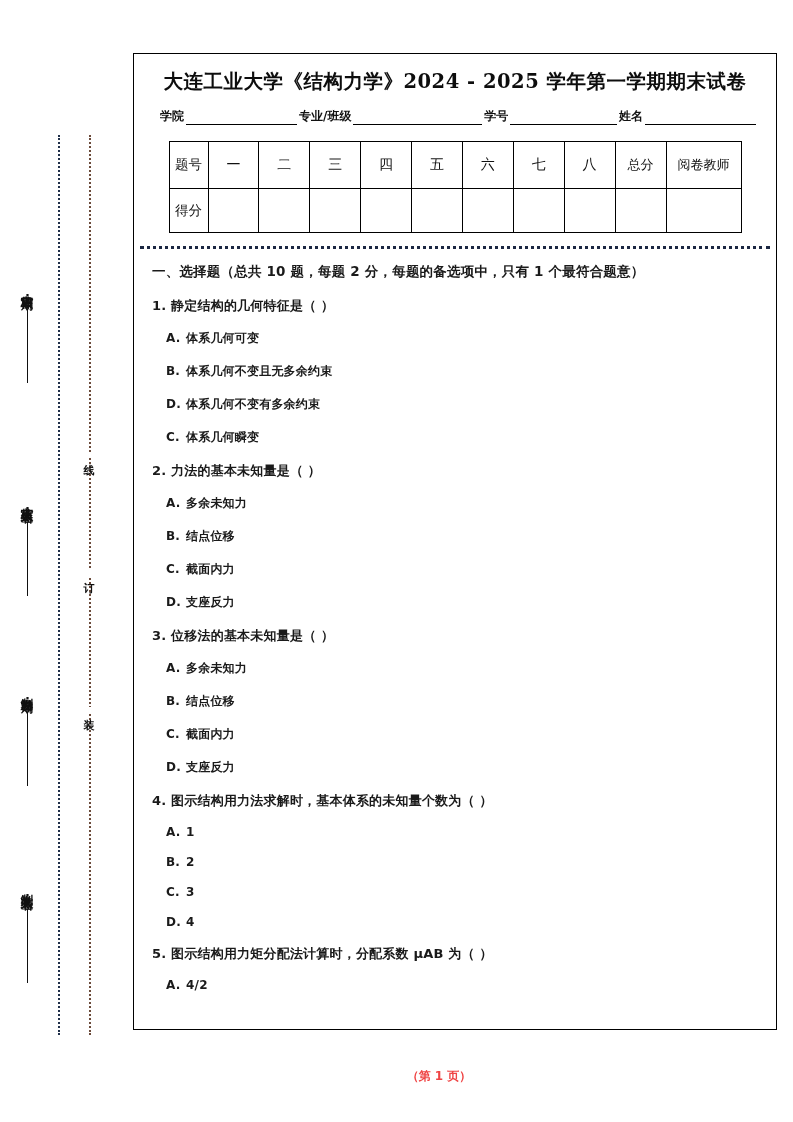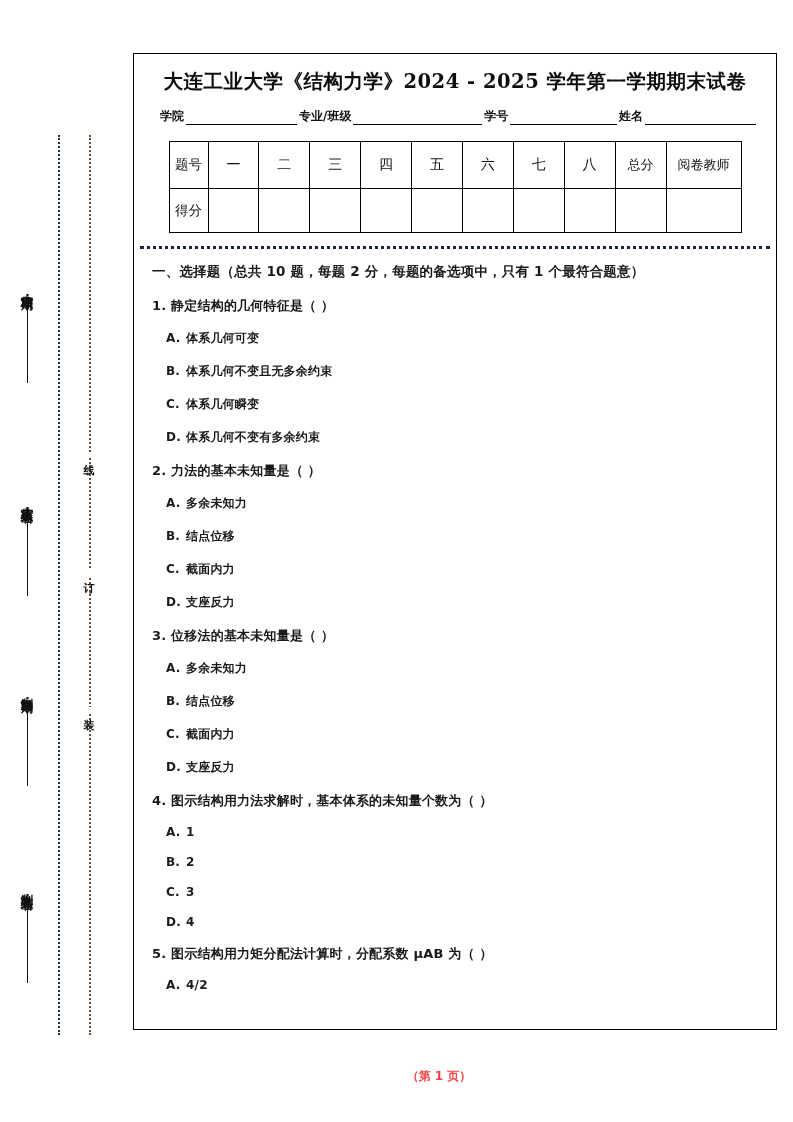--- a/index.html
+++ b/index.html
@@ -269,24 +269,24 @@
     <div class="sec-head">一、选择题（总共 10 题，每题 2 分，每题的备选项中，只有 1 个最符合题意）</div>
 
     <div class="q-stem">1. 静定结构的几何特征是（  ）</div>
     <div class="q-opt">
       <span class="lab">A.</span><span>体系几何可变</span>
     </div>
     <div class="q-opt">
       <span class="lab">B.</span><span>体系几何不变且无多余约束</span>
     </div>
     <div class="q-opt">
+      <span class="lab">D.</span><span>体系几何不变有多余约束</span>
+    </div>
+    <div class="q-opt">
       <span class="lab">C.</span><span>体系几何瞬变</span>
-    </div>
-    <div class="q-opt">
-      <span class="lab">D.</span><span>体系几何不变有多余约束</span>
     </div>
 
     <div class="q-stem">2. 力法的基本未知量是（  ）</div>
     <div class="q-opt">
       <span class="lab">A.</span><span>多余未知力</span>
     </div>
     <div class="q-opt">
       <span class="lab">B.</span><span>结点位移</span>
     </div>
     <div class="q-opt">

